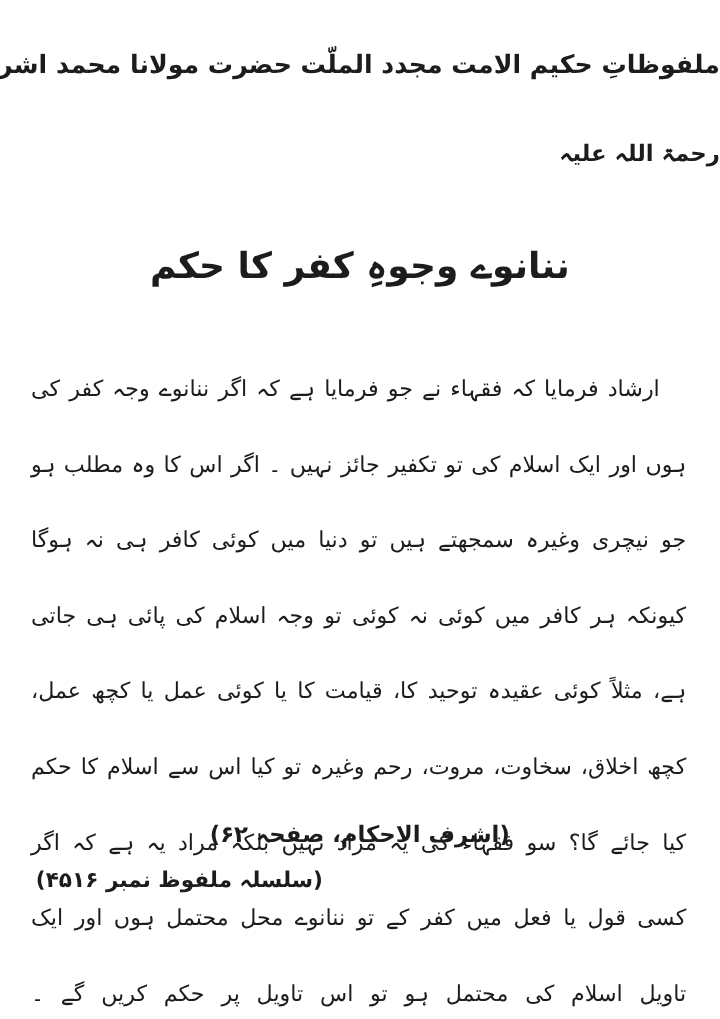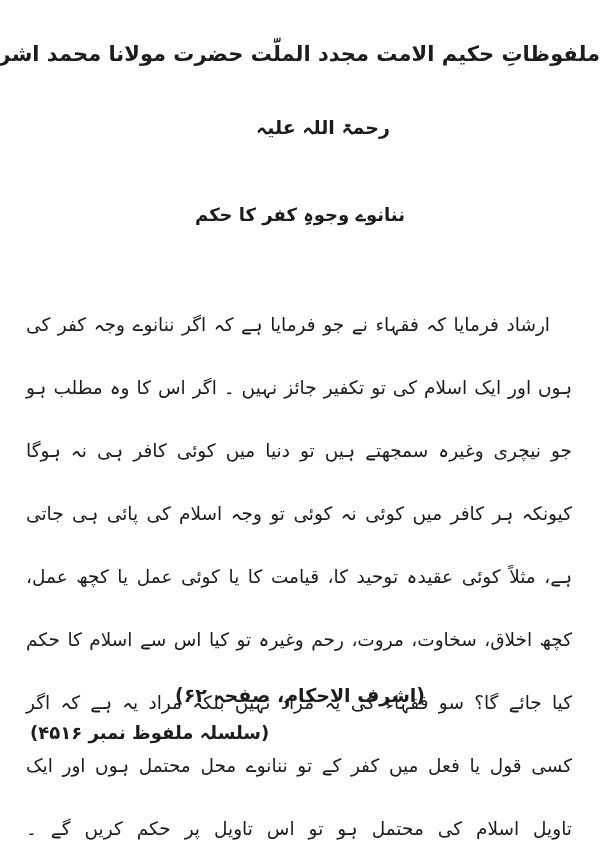--- a/index.html
+++ b/index.html
@@ -27,33 +27,33 @@
     font-size: 21px;
     font-weight: bold;
     white-space: nowrap;
     letter-spacing: 0px;
   }
   .honorific {
     position: absolute;
     top: 116px;
     right: 0;
     left: 0;
-    text-align: center;
+    text-align: right;
     font-size: 19px;
     font-weight: bold;
     padding-left: 46px;
   }
   .section-heading {
     position: absolute;
     top: 204px;
     right: 0;
     left: 0;
     margin: 0;
     text-align: center;
-    font-size: 18px;
+    font-size: 30px;
     font-weight: bold;
   }
   .body-paragraph {
     position: absolute;
     top: 293px;
     right: 28px;
     left: 26px;
     margin: 0;
     font-size: 18.5px;
     line-height: 63px;

